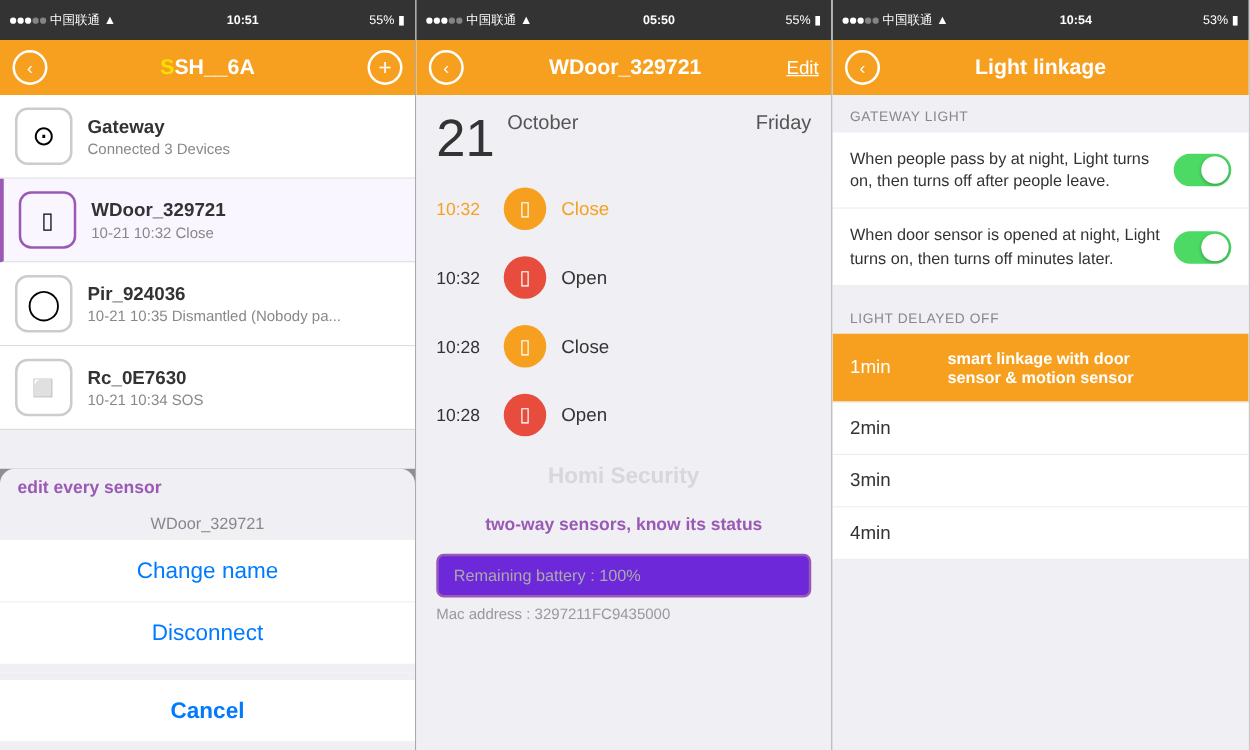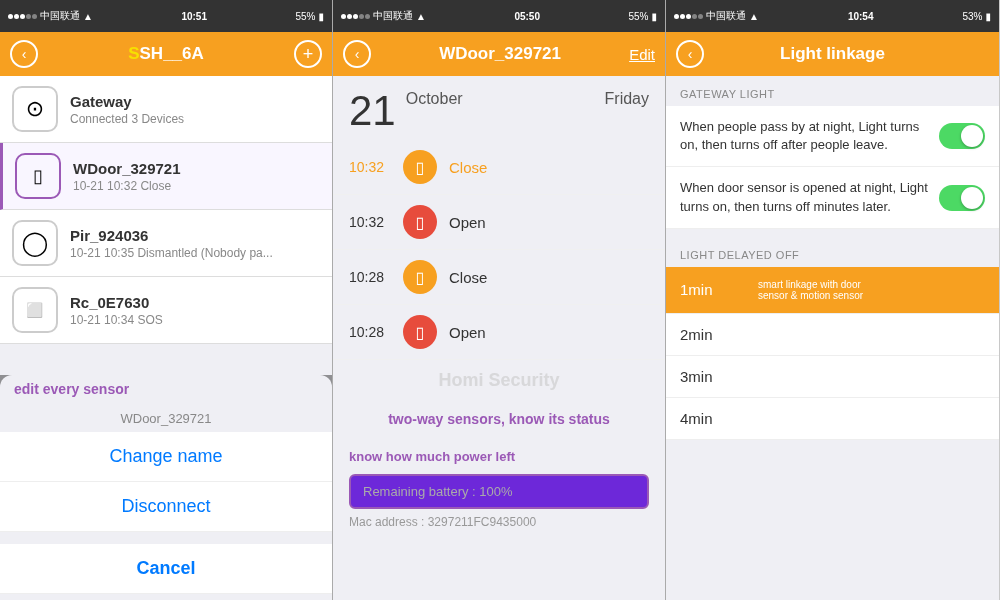--- a/index.html
+++ b/index.html
@@ -243,22 +243,22 @@
     }
     .delay-row {
       background: white;
       border-bottom: 1px solid #eee;
       padding: 12px 14px;
       display: flex;
       align-items: center;
     }
     .delay-label { font-size: 15px; color: #333; width: 60px; }
     .delay-smart {
-      font-size: 10px;
-      font-weight: normal;
+      font-size: 13px;
+      font-weight: bold;
       color: #9b59b6;
       margin-left: 10px;
     }
     .delay-row.selected { background: #f7a020; }
     .delay-row.selected .delay-label { color: white; }
   </style>
 </head>
 <body>
 
 <div class="phone">
@@ -403,21 +403,20 @@
 
     </div>
 
     <div class="watermark">
       <span>Homi Security</span>
     </div>
 
     <div class="promo-bottom">two-way sensors, know its status</div>
 
     <div class="battery-section">
-      <div class="battery-label">know how much power left</div>
       <div class="battery-box">
         <div>Remaining battery : 100%</div>
       </div>
       <div class="mac-address">Mac address : 3297211FC9435000</div>
     </div>
 
   </div>
 </div>
 
 <div class="phone" style="border-right:none;">

